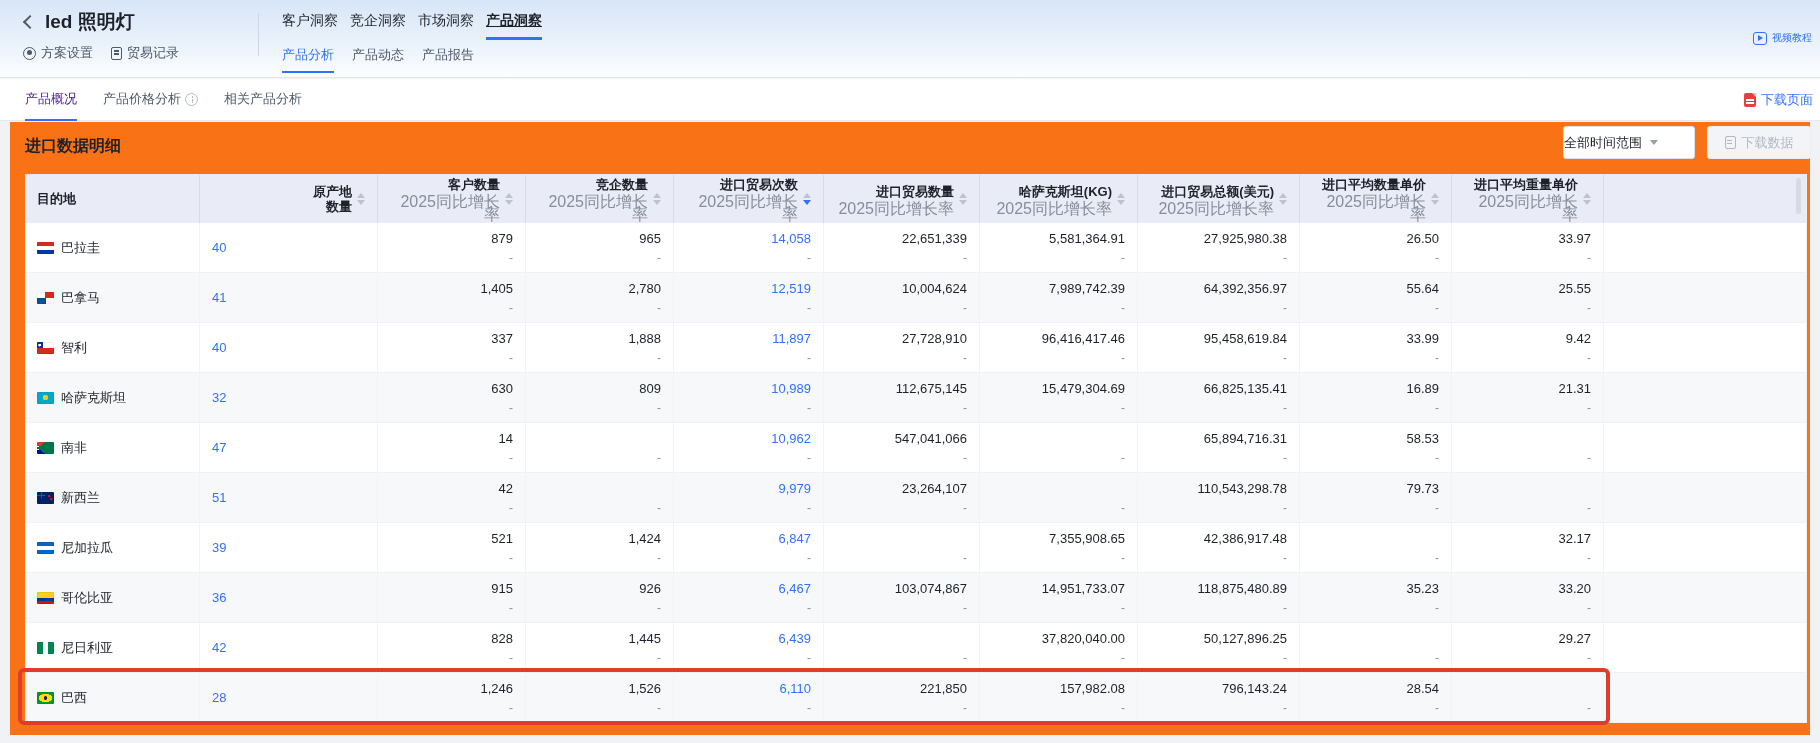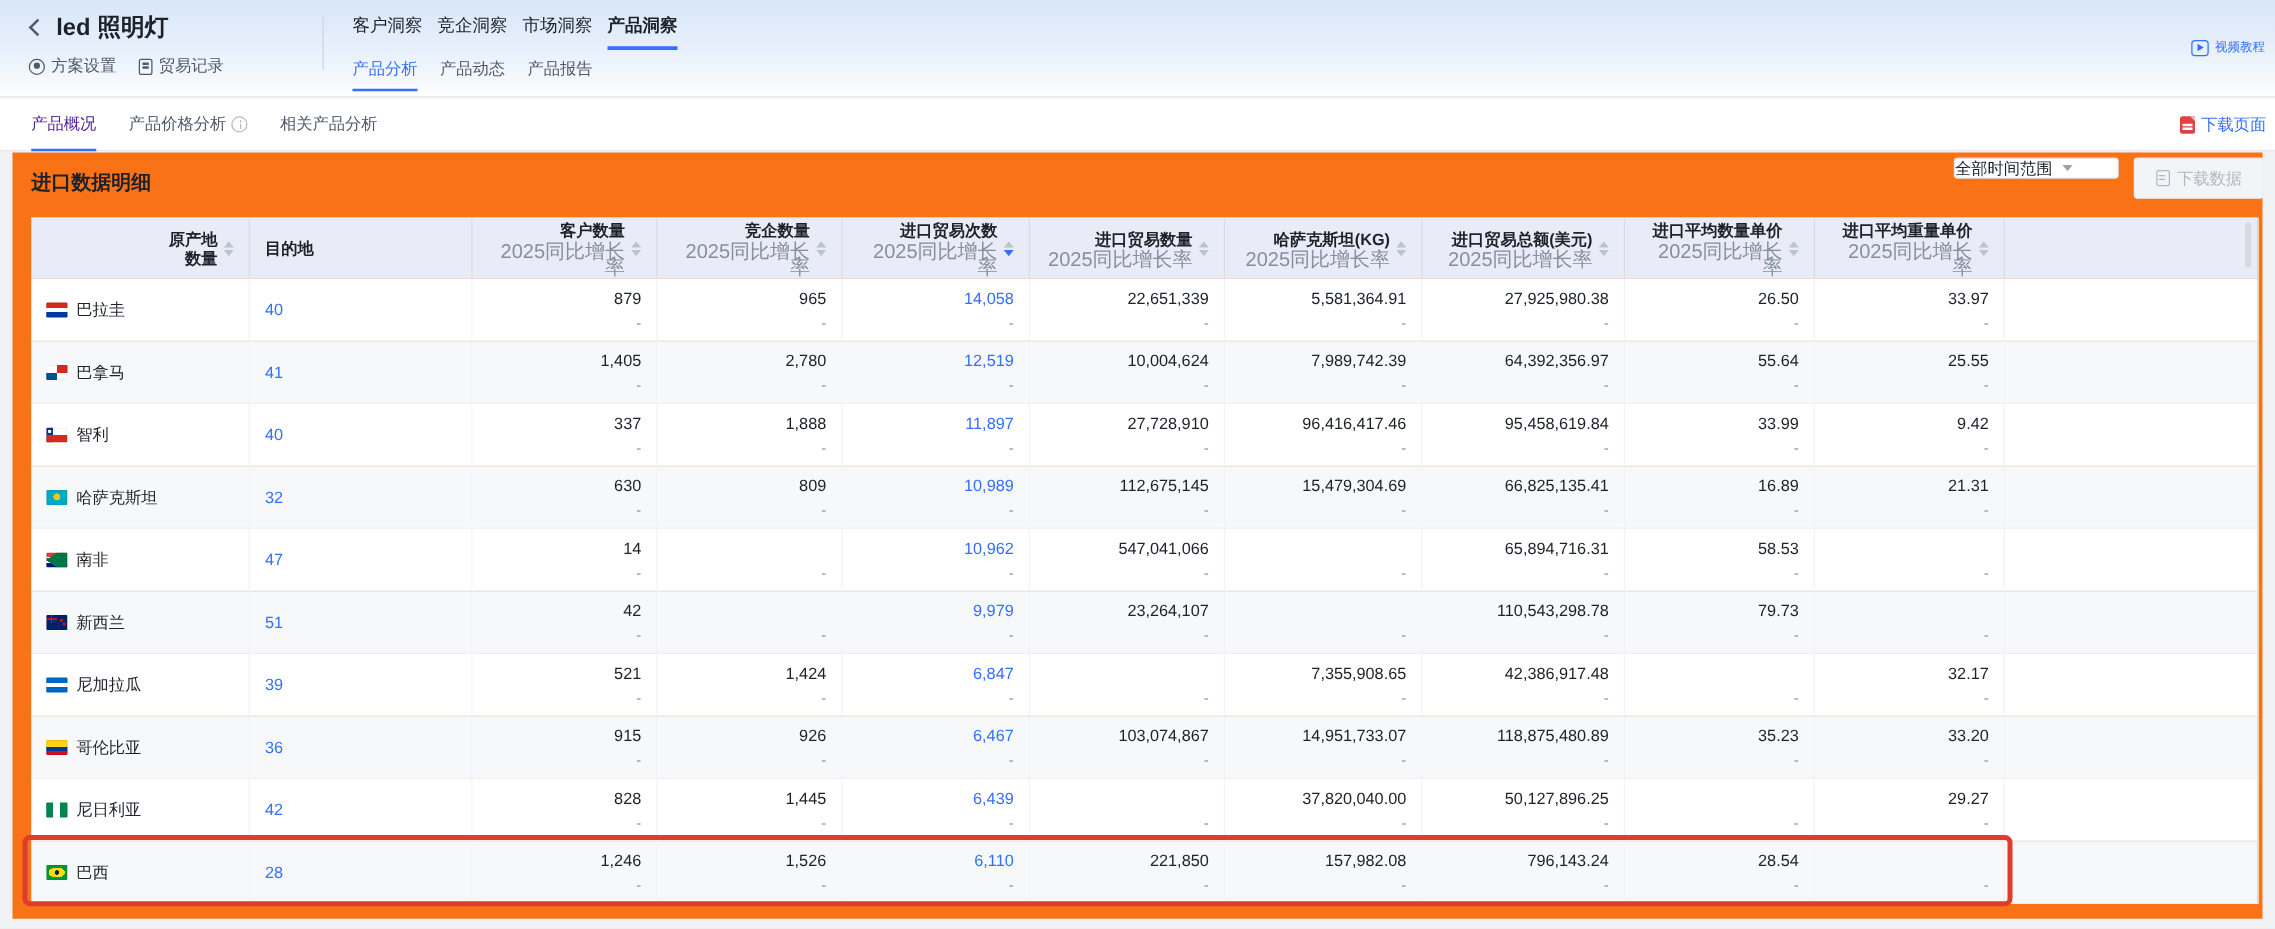--- a/index.html
+++ b/index.html
@@ -20,21 +20,21 @@
   .page-title{ font-size:19px; font-weight:bold; color:#1d2129; }
   .quick-actions{ position:absolute; left:23px; top:44px; display:flex; gap:18px; font-size:13px; color:#4e5969; }
   .qa-item{ display:flex; align-items:center; gap:5px; cursor:pointer; }
   .target-ic{ width:13px; height:13px; border:1.5px solid #4e5969; border-radius:50%; position:relative; }
   .target-ic::after{ content:""; position:absolute; left:2.5px; top:2.5px; width:5px; height:5px; border-radius:50%; background:#4e5969; }
   .doc-ic{ width:11px; height:13px; border:1.5px solid #4e5969; border-radius:2px; position:relative; }
   .doc-ic::before{ content:""; position:absolute; left:1.5px; top:2.5px; width:5px; height:1.5px; background:#4e5969; box-shadow:0 3px 0 #4e5969; }
   .vdivider{ position:absolute; left:258px; top:13px; width:1px; height:43px; background:#ccd6e4; }
   .main-tabs{ position:absolute; left:282px; top:12px; display:flex; gap:12px; }
   .main-tab{ font-size:14px; color:#1d2129; padding-bottom:7px; cursor:pointer; border-bottom:3px solid transparent; }
-  .main-tab.active{ font-weight:bold; border-bottom-color:#3370ff; }
+  .main-tab.active{ font-weight:bold; border-bottom-color:#3370ff;text-decoration:underline; }
   .sub-tabs{ position:absolute; left:282px; top:46px; display:flex; gap:18px; }
   .sub-tab{ font-size:13px; color:#4e5969; padding-bottom:7px; cursor:pointer; border-bottom:2px solid transparent; }
   .sub-tab.active{ color:#3370ff; border-bottom-color:#3370ff; }
   .video-link{ position:absolute; right:8px; top:31px; display:flex; align-items:center; gap:5px;
     color:#3370ff; font-size:10px; cursor:pointer; }
   .play-ic{ width:14px; height:13px; border:1.5px solid #3370ff; border-radius:3px; position:relative; }
   .play-ic::after{ content:""; position:absolute; left:4px; top:2.5px; border-left:5px solid #3370ff;
     border-top:3px solid transparent; border-bottom:3px solid transparent; }
   
   .nav-band{ position:absolute; top:79px; left:0; right:0; height:42px; background:#fff; border-bottom:1px solid #e7e9ee; }
@@ -45,21 +45,21 @@
     color:#3370ff; font-size:13px; cursor:pointer; }
   .pdf-ic{ width:12px; height:14px; background:#e04141; border-radius:2px; position:relative; }
   .pdf-ic::before{ content:""; position:absolute; right:0; top:0; border-top:4px solid #f7b6b0; border-left:4px solid transparent; }
   .pdf-ic::after{ content:""; position:absolute; left:2px; top:6px; width:8px; height:1.5px; background:#fff; box-shadow:0 3px 0 #fff; }
   .info-ic{ width:13px; height:13px; border:1px solid #b6bac2; border-radius:50%; position:relative; }
   .info-ic::before{ content:""; position:absolute; left:5.5px; top:2.5px; width:1.5px; height:1.5px; background:#b6bac2; }
   .info-ic::after{ content:""; position:absolute; left:5.5px; top:5px; width:1.5px; height:4.5px; background:#b6bac2; }
   
   .card{ position:absolute; top:122px; left:10px; right:10px; bottom:8px; background:#f97316; }
   .section-title{ position:absolute; left:15px; top:14px; font-size:16px; font-weight:bold; color:#1d2129; }
-  .time-dropdown{ position:absolute; left:1553px; top:4px; width:132px; height:17px; background:#fff;
+  .time-dropdown{ position:absolute; left:1553px; top:4px; width:132px; height:33px; background:#fff;
     border:1px solid #dde0e8; border-radius:3px; display:flex; align-items:center; justify-content:flex-start;
     gap:8px; font-size:13px; color:#1d2129; cursor:pointer; }
   .chev-down{ width:0; height:0; border-left:4px solid transparent; border-right:4px solid transparent; border-top:5px solid #9aa0ab; }
   .dl-btn{ position:absolute; left:1697px; top:4px; width:104px; height:33px; background:#f3f4f7;
     border:1px solid #eceef2; border-radius:3px; display:flex; align-items:center; justify-content:center;
     gap:6px; font-size:13px; color:#b2b8c2; cursor:not-allowed; }
   .xls-ic{ width:11px; height:13px; border:1.5px solid #b2b8c2; border-radius:2px; position:relative; }
   .xls-ic::after{ content:""; position:absolute; left:1.5px; top:2.5px; width:5px; height:1.5px; background:#b2b8c2; box-shadow:0 3px 0 #b2b8c2; }
   
   .tbl{ position:absolute; left:15px; top:52px; width:1782px; border-right:1px solid #eef0f4; }
@@ -178,33 +178,33 @@
       <span>全部时间范围</span>
       <span class="chev-down"></span>
     </div>
     <div class="dl-btn">
       <span class="xls-ic"></span>
       <span>下载数据</span>
     </div>
 
     <div class="tbl">
       <div class="trow thead" id="thead">
+        <div class="hcell dest">
+          <span>目的地</span>
+        </div>
         <div class="hcell">
           <div class="htexts">
             <div class="hmain">原产地</div>
             <div class="hmain">数量</div>
           </div>
           <span class="carets">
             <i class="caret-up"></i>
             <i class="caret-dn"></i>
           </span>
         </div>
-        <div class="hcell dest">
-          <span>目的地</span>
-        </div>
 
       <div class="hcell">
             <div class="htexts">
               <div class="hmain">客户数量</div>
               <div class="hsub">2025同比增长率</div>
             </div>
             <span class="carets">
               <i class="caret-up"></i>
               <i class="caret-dn"></i>
             </span>

